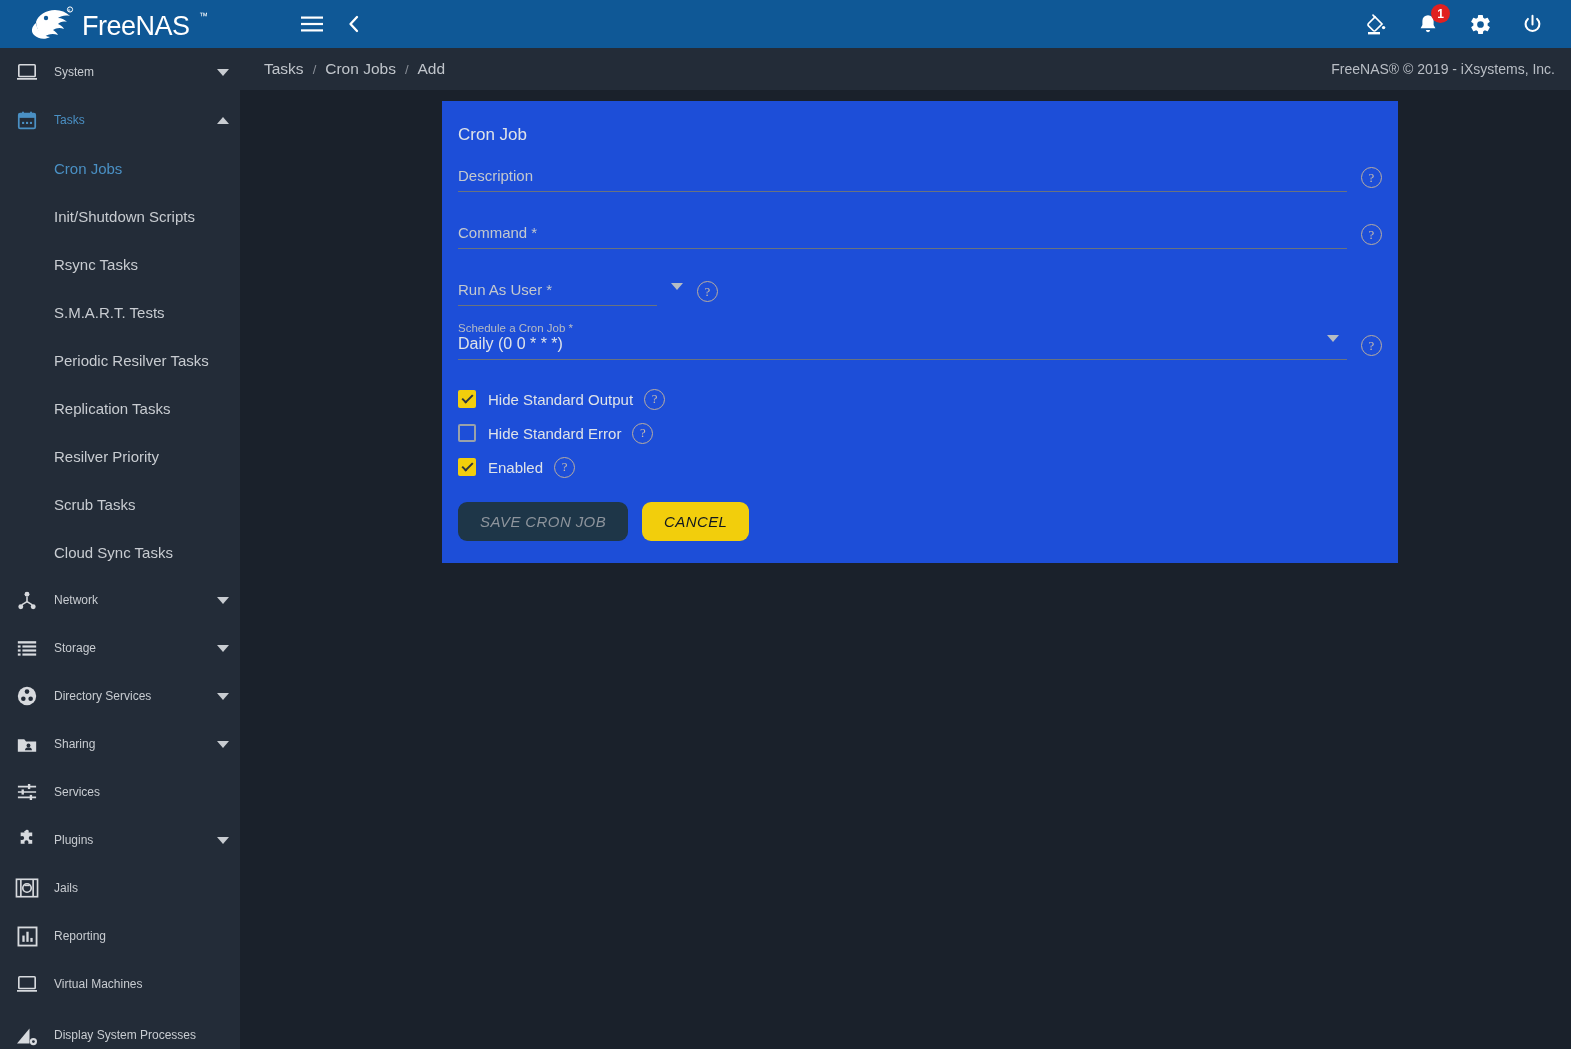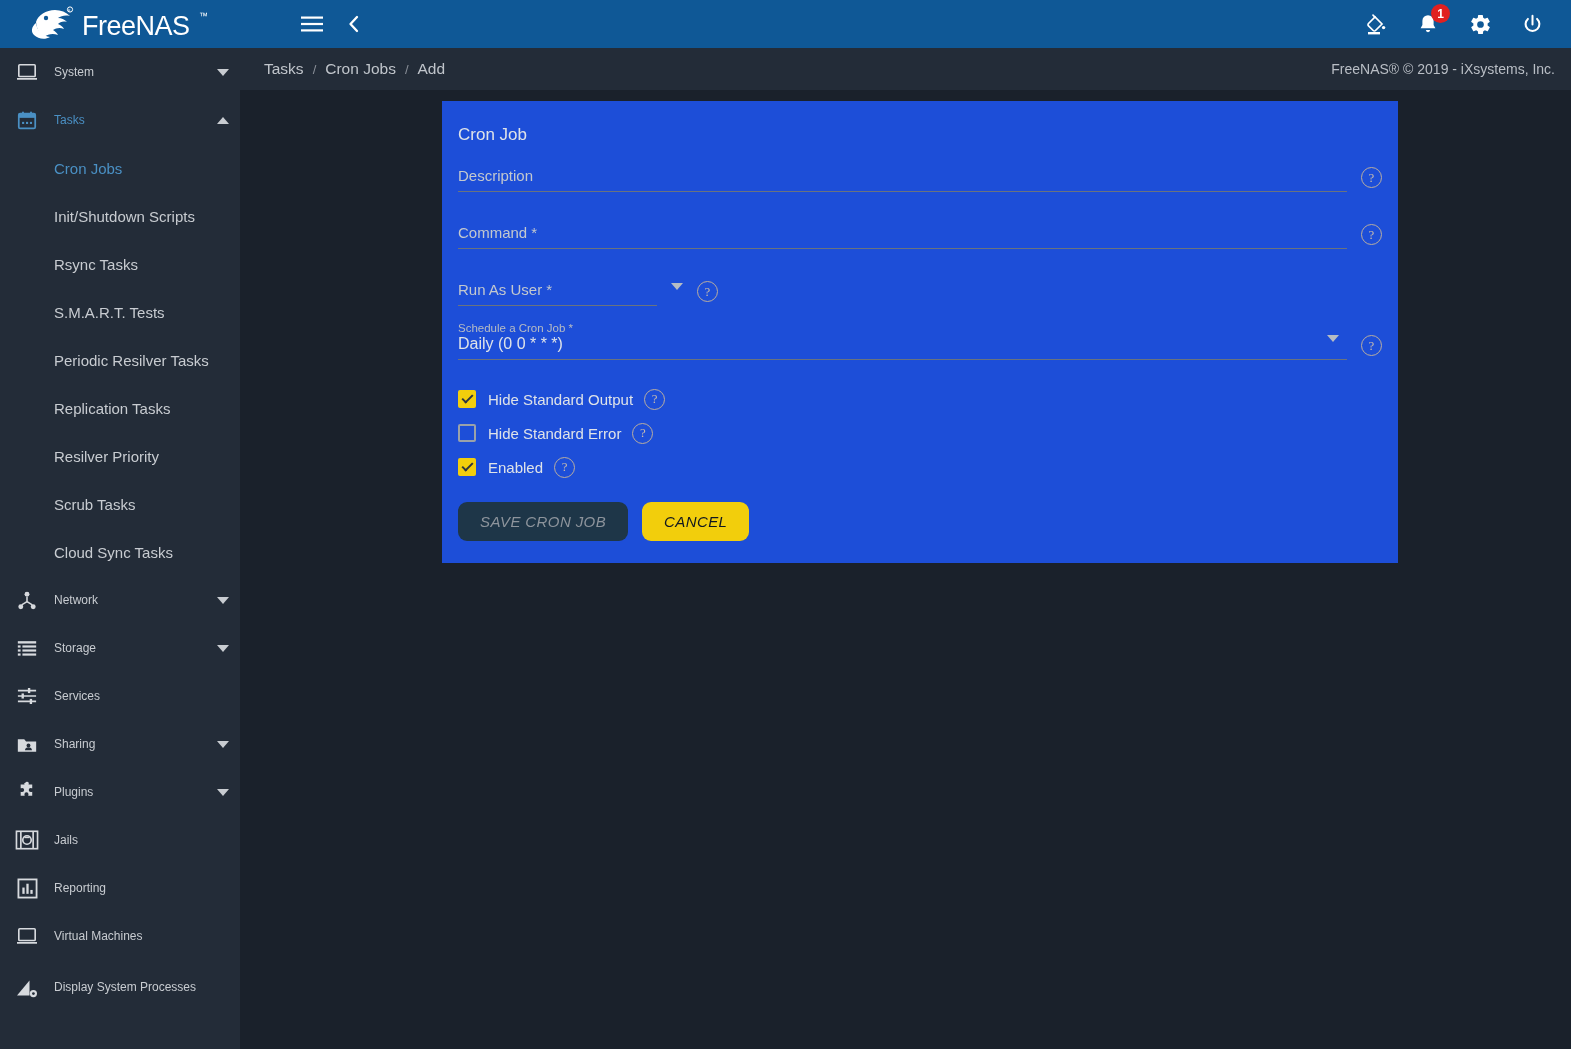--- a/index.html
+++ b/index.html
@@ -307,46 +307,60 @@
             <rect x="2" y="15.4" width="3" height="2.4" fill="#d7dade"></rect>
             <rect x="7" y="15.4" width="15" height="2.4" fill="#d7dade"></rect>
           </svg>
         </span>
         <span class="lbl">Storage</span>
         <span class="caret">
             <i class="caret-down"></i>
           </span>
       </div>
 
+      <div class="nav-item">
+        <span class="ic">
+          <svg width="22" height="22" viewBox="0 0 24 24" aria-hidden="true">
+            <circle cx="12" cy="12" r="10" fill="#d7dade"></circle>
+            <circle cx="12" cy="7.2" r="2.5" fill="#232c38"></circle>
+            <circle cx="8" cy="15" r="2.5" fill="#232c38"></circle>
+            <circle cx="16" cy="15" r="2.5" fill="#232c38"></circle>
+          </svg>
+        </span>
+        <span class="lbl">Directory Services</span>
+        <span class="caret">
+            <i class="caret-down"></i>
+          </span>
+      </div>
+
+      <div class="nav-item">
+        <span class="ic">
+          <svg width="22" height="19" viewBox="0 0 24 20" aria-hidden="true">
+            <path d="M2 4.2h7l2 2.4h11v11.2H2z" fill="#d7dade"></path>
+            <circle cx="13.6" cy="11" r="2.1" fill="#232c38"></circle>
+            <path d="M9.8 16.2c0-2.1 1.7-3.3 3.8-3.3s3.8 1.2 3.8 3.3z" fill="#232c38"></path>
+          </svg>
+        </span>
+        <span class="lbl">Sharing</span>
+        <span class="caret">
+            <i class="caret-down"></i>
+          </span>
+      </div>
 
       <div class="nav-item">
         <span class="ic">
           <svg width="22" height="20" viewBox="0 0 24 22" aria-hidden="true">
             <path d="M2 5h20M2 11h20M2 17h20" stroke="#d7dade" stroke-width="1.9"></path>
             <rect x="13" y="2.2" width="2.6" height="5.6" fill="#d7dade"></rect>
             <rect x="6" y="8.2" width="2.6" height="5.6" fill="#d7dade"></rect>
             <rect x="15" y="14.2" width="2.6" height="5.6" fill="#d7dade"></rect>
           </svg>
         </span>
         <span class="lbl">Services</span>
         <span class="caret"></span>
-      </div>
-
-      <div class="nav-item">
-        <span class="ic">
-          <svg width="22" height="19" viewBox="0 0 24 20" aria-hidden="true">
-            <path d="M2 4.2h7l2 2.4h11v11.2H2z" fill="#d7dade"></path>
-            <circle cx="13.6" cy="11" r="2.1" fill="#232c38"></circle>
-            <path d="M9.8 16.2c0-2.1 1.7-3.3 3.8-3.3s3.8 1.2 3.8 3.3z" fill="#232c38"></path>
-          </svg>
-        </span>
-        <span class="lbl">Sharing</span>
-        <span class="caret">
-            <i class="caret-down"></i>
-          </span>
       </div>
 
       <div class="nav-item">
         <span class="ic">
           <svg width="22" height="22" viewBox="0 0 24 24" aria-hidden="true">
             <path fill="#d7dade" d="M10 2.2a2.2 2.2 0 0 1 4 0c0 .8-.3 1.1-.3 1.6h4v4c-.5 0-.8-.3-1.6-.3a2.2 2.2 0 0 0 0 4.4c.8 0 1.1-.3 1.6-.3v4.4h-4.4c0-.5.3-.8.3-1.6a2.2 2.2 0 0 0-4.4 0c0 .8.3 1.1.3 1.6H5.1v-4.4c.5 0 .8.3 1.6.3a2.2 2.2 0 0 0 0-4.4c-.8 0-1.1.3-1.6.3v-4h4.2c0-.5-.3-.8-.3-1.6z"></path>
           </svg>
         </span>
         <span class="lbl">Plugins</span>
         <span class="caret">

